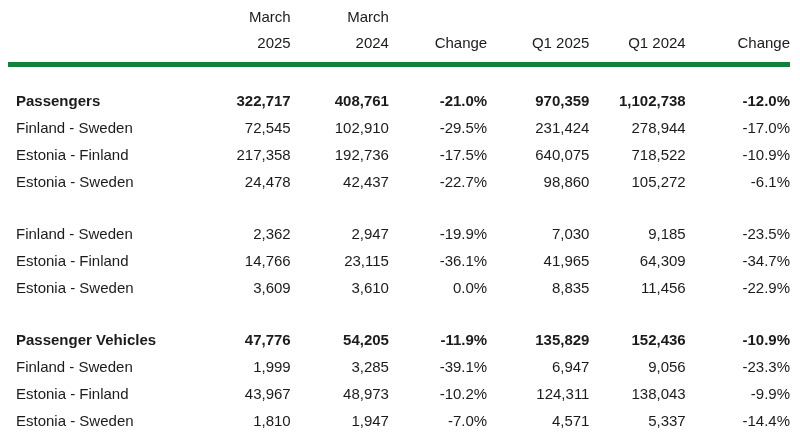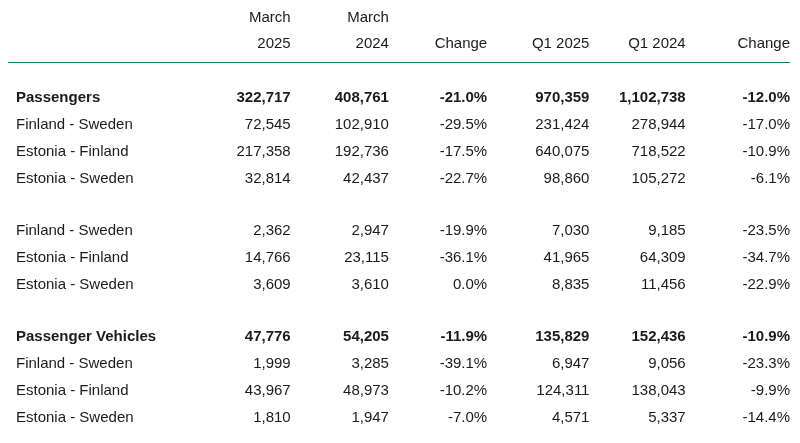--- a/index.html
+++ b/index.html
@@ -32,21 +32,21 @@
     font-size: 15px;
     line-height: 27px;
     height: 27px;
     white-space: nowrap;
     overflow: hidden;
   }
   td.num { text-align: right; }
   td.label-col { text-align: left; padding-left: 8px; }
   thead td { font-weight: normal; }
   thead tr.h1 td { padding-top: 5px; height: 24px; line-height: 24px; }
-  thead tr.h2 td { border-bottom: 1px solid #15803d; padding-bottom: 6px; }
+  thead tr.h2 td { border-bottom: 5px solid #15803d; padding-bottom: 6px; }
   tbody tr.first-body td { padding-top: 20px; }
   tr.section-head td { font-weight: bold; }
   tr.spacer td { height: 25px; }
 </style>
 </head>
 <body>
 
 <table class="stats">
   <colgroup>
     <col class="c-label">
@@ -101,21 +101,21 @@
       <td class="label-col">Estonia - Finland</td>
       <td class="num">217,358</td>
       <td class="num">192,736</td>
       <td class="num">-17.5%</td>
       <td class="num">640,075</td>
       <td class="num">718,522</td>
       <td class="num">-10.9%</td>
     </tr>
     <tr>
       <td class="label-col">Estonia - Sweden</td>
-      <td class="num">32,814</td>
+      <td class="num">24,478</td>
       <td class="num">42,437</td>
       <td class="num">-22.7%</td>
       <td class="num">98,860</td>
       <td class="num">105,272</td>
       <td class="num">-6.1%</td>
     </tr>
 
     <tr class="spacer">
         <td colspan="7"></td>
       </tr>

